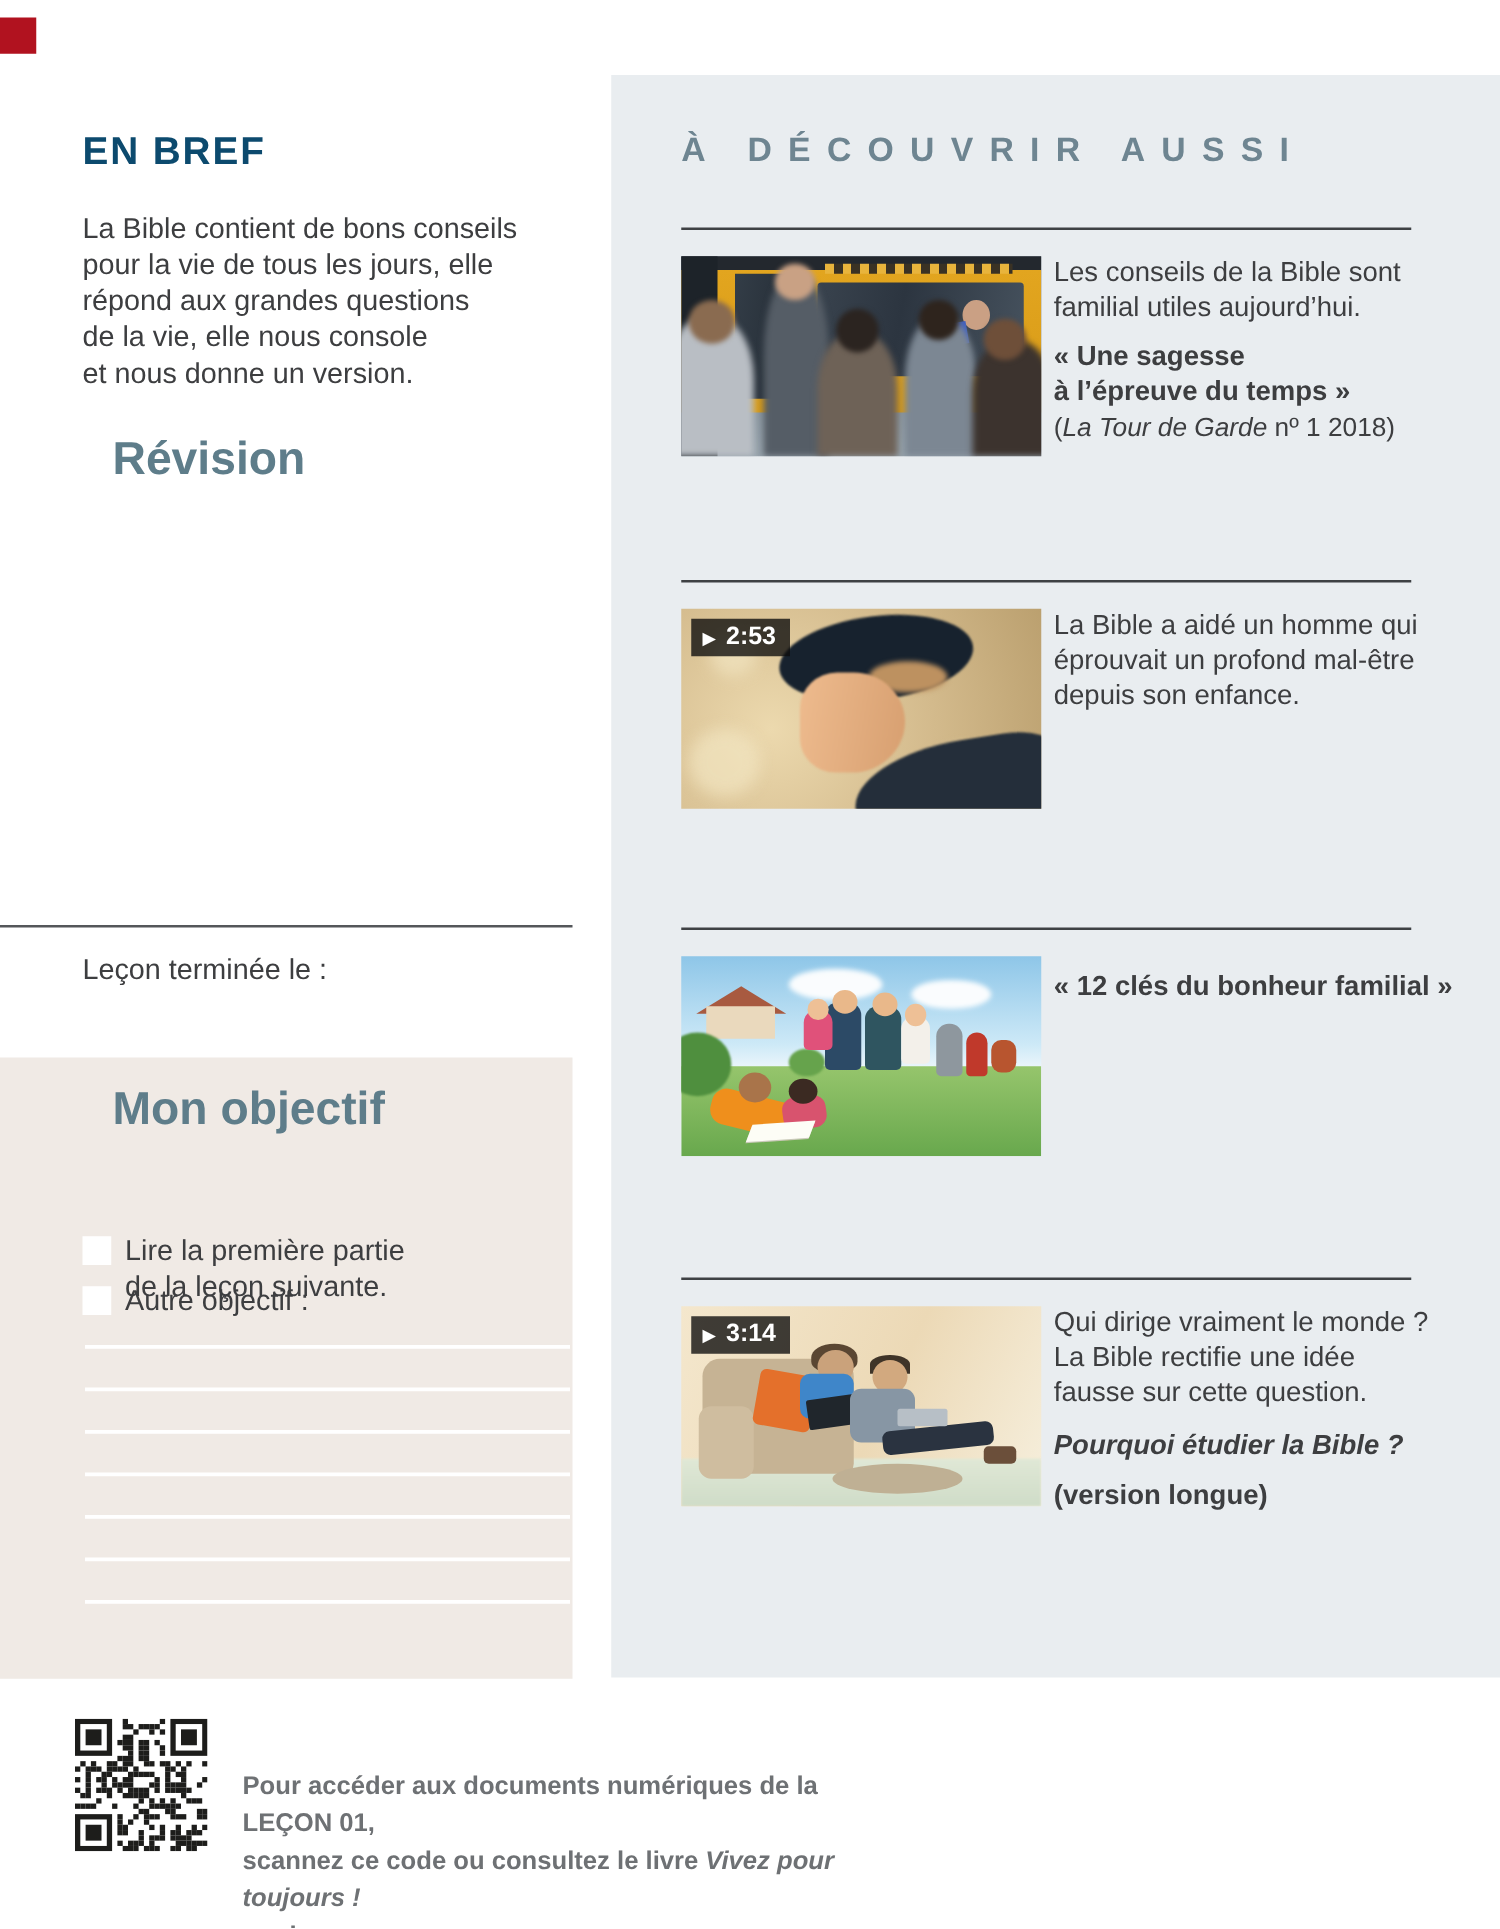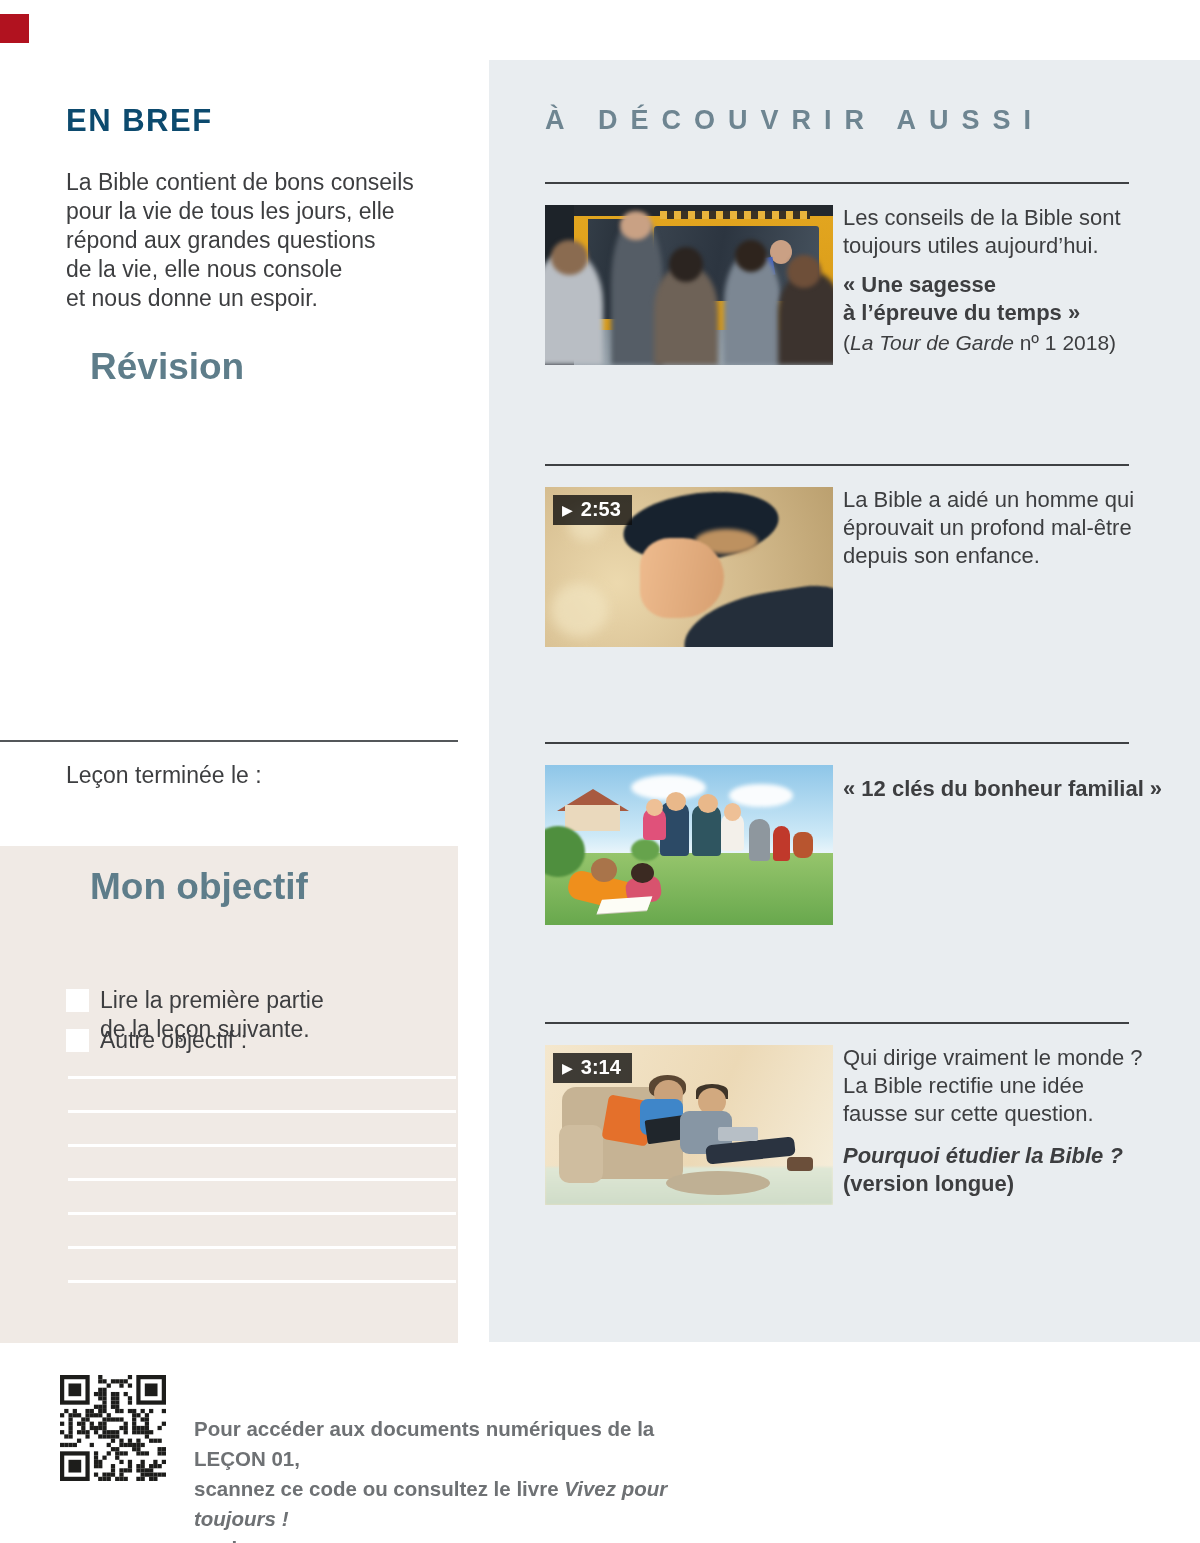--- a/index.html
+++ b/index.html
@@ -96,21 +96,21 @@
 
 <div id="page">
 
   <div class="abs marker"></div>
 
   <div class="abs enbref">EN BREF</div>
   <div class="abs intro preline">La Bible contient de bons conseils
 pour la vie de tous les jours, elle
 répond aux grandes questions
 de la vie, elle nous console
-et nous donne un espoir.</div>
+et nous donne un version.</div>
 
   <div class="abs sechead revision">Révision</div>
 
   <div class="abs hr-left"></div>
   <div class="abs lesson-done">Leçon terminée le :</div>
 
   <div class="abs beige">
     <div class="abs sechead title">Mon objectif</div>
 
     <div class="abs cbrow" style="top:96px;width:300px;margin-top:44px;">
@@ -369,21 +369,21 @@
       <div class="sh ph" style="left:26%;top:4%;width:11%;height:18%;"></div>
       <div class="sh p" style="left:38%;bottom:0;width:22%;height:62%;background:#6e6257;"></div>
       <div class="sh ph" style="left:43%;bottom:52%;width:12%;height:22%;background:#2b2420;"></div>
       <div class="sh p" style="left:62%;bottom:0;width:20%;height:70%;background:#7c8793;"></div>
       <div class="sh ph" style="left:66%;bottom:58%;width:11%;height:20%;background:#2e241d;"></div>
       <div class="sh p" style="right:-3%;bottom:0;width:22%;height:58%;background:#3c332e;"></div>
       <div class="sh ph" style="right:4%;bottom:48%;width:12%;height:21%;background:#6e4f39;"></div>
     </div>
     <div class="abs itext" style="top:144px;">
       <div class="preline">Les conseils de la Bible sont
-toujours utiles aujourd’hui.</div>
+familial utiles aujourd’hui.</div>
       <div class="quote preline">« Une sagesse
 à l’épreuve du temps »</div>
       <div class="cite"><span>(</span><span class="t">La Tour de Garde</span><span> nº 1 2018)</span></div>
     </div>
 
     <div class="abs divider" style="top:404px;"></div>
     <div class="abs thumb t2" style="top:427px;">
       <div class="sh bok" style="left:2%;bottom:6%;width:20%;height:34%;"></div>
       <div class="sh bok" style="left:8%;top:12%;width:13%;height:22%;"></div>
       <div class="sh bok" style="left:70%;bottom:4%;width:16%;height:26%;"></div>
@@ -452,17 +452,17 @@
       <div class="badge">
           <span class="tri">▶</span>
           <span>3:14</span>
         </div>
     </div>
     <div class="abs itext" style="top:984px;">
       <div class="preline">Qui dirige vraiment le monde ?
 La Bible rectifie une idée
 fausse sur cette question.</div>
       <div class="quote ital">Pourquoi étudier la Bible ?</div>
-      <div class="quote" style="margin-top:0;">(version longue)</div>
+      <div class="quote" style="margin-top:12px;">(version longue)</div>
     </div>
   </div>
 
 </div>
 
 </body></html>

